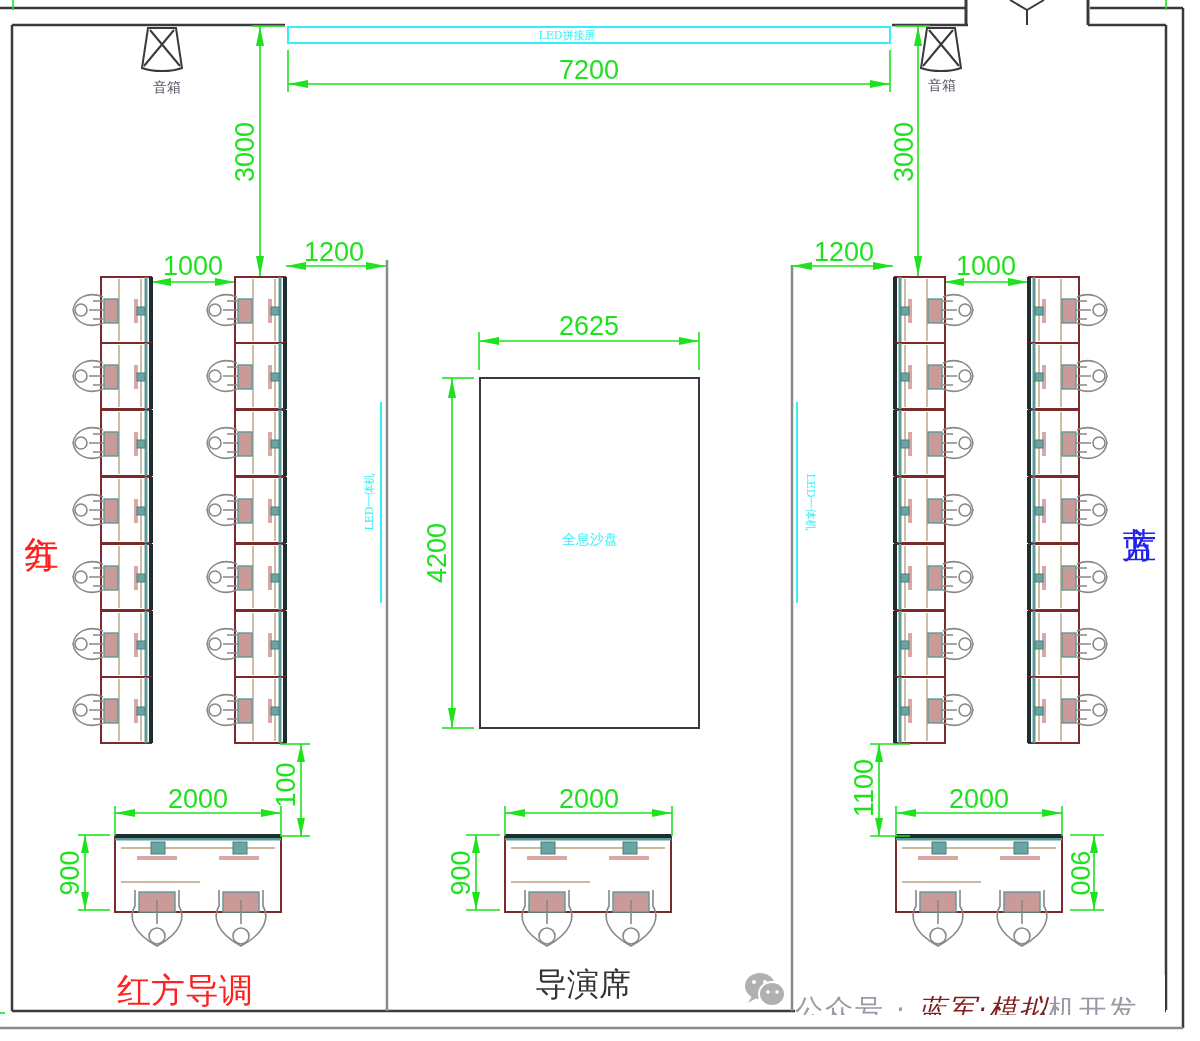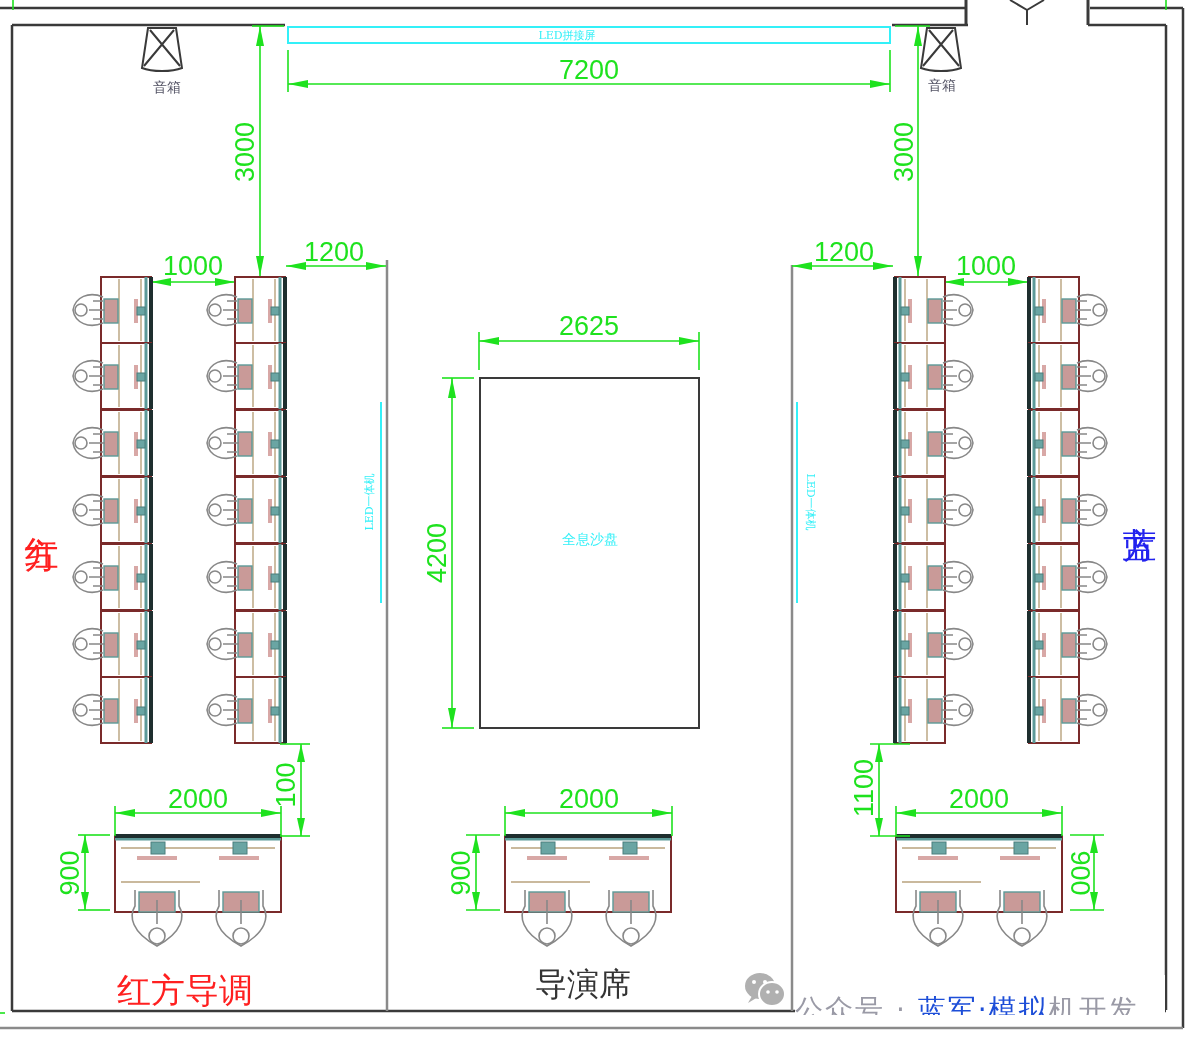--- a/index.html
+++ b/index.html
@@ -21,21 +21,21 @@
     .desk-rail { stroke: #b8a27c; stroke-width: 1.4; }
     .desk-edge { stroke: #1e2e2e; stroke-width: 4; }
     .desk-edge-teal { stroke: #5c9a98; stroke-width: 3; }
     .seat { fill: #c99a98; stroke: #5c9a98; stroke-width: 1.4; }
     .person { fill: none; stroke: #888888; stroke-width: 1.6; }
     .monitor { fill: #6aa5a3; stroke: #4a7f7d; stroke-width: 1; }
     .monitor-base { fill: #d8a8a6; }
     .wechat { fill: #b0b0b0; }
     .watermark { position: absolute; left: 795px; top: 975px; width: 370px; height: 40px; background: #ffffff; overflow: hidden; }
     .watermark span { position: absolute; bottom: -14px; font-family: "DejaVu Sans", sans-serif; font-size: 28px; color: #9a9aa6; white-space: nowrap; letter-spacing: 2px; }
-    .watermark .blue { color: #1d4ed8; }
+    .watermark .blue { color: #7f1d1d; font-style: italic; }
   </style>
 </head>
 <body>
 
 <svg id="plan" viewBox="0 0 1200 1041" xmlns="http://www.w3.org/2000/svg">
   <defs>
 
     <g id="ws-left">
       <rect class="desk-frame" x="0" y="0" width="50" height="66"></rect>
       <line class="desk-rail" x1="18" y1="2" x2="18" y2="64"></line>

